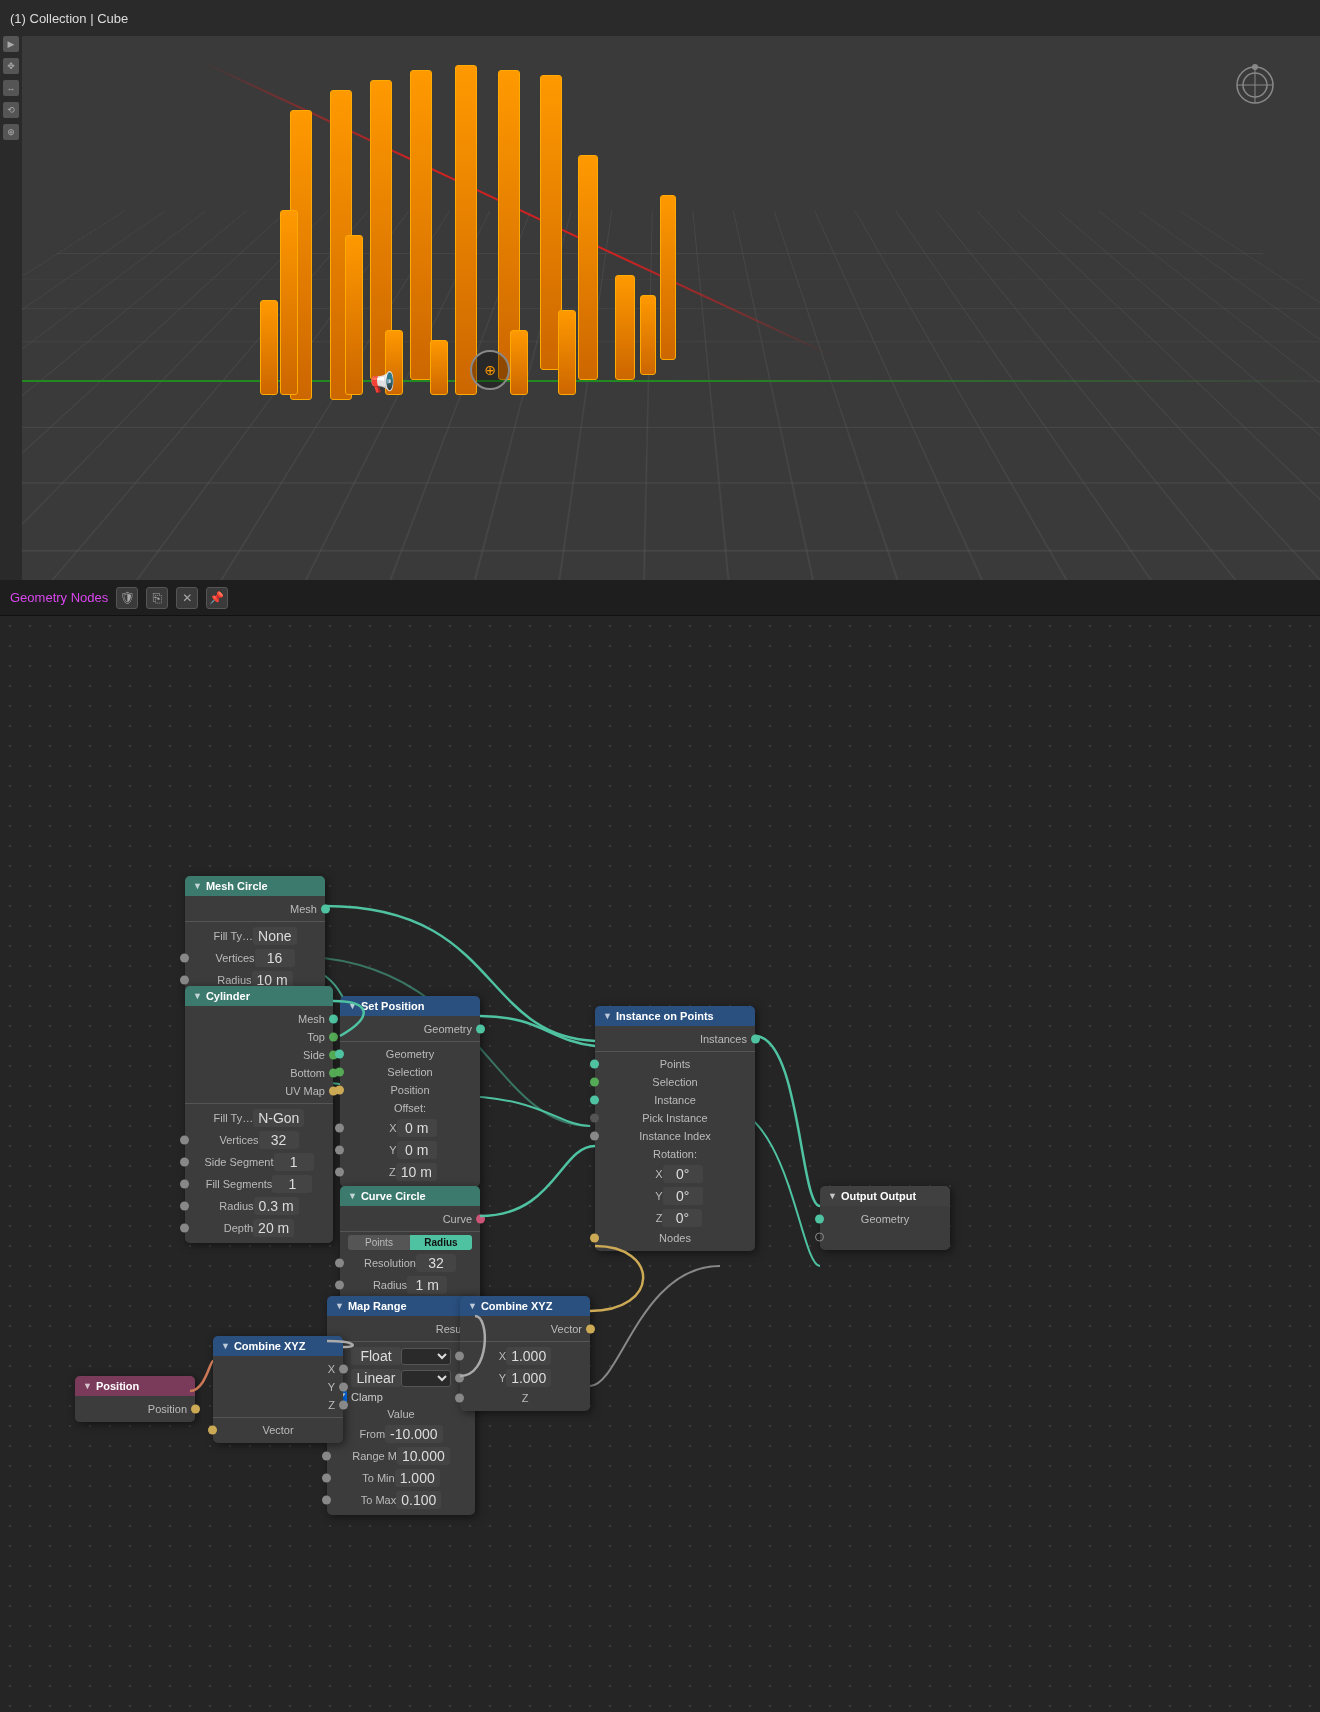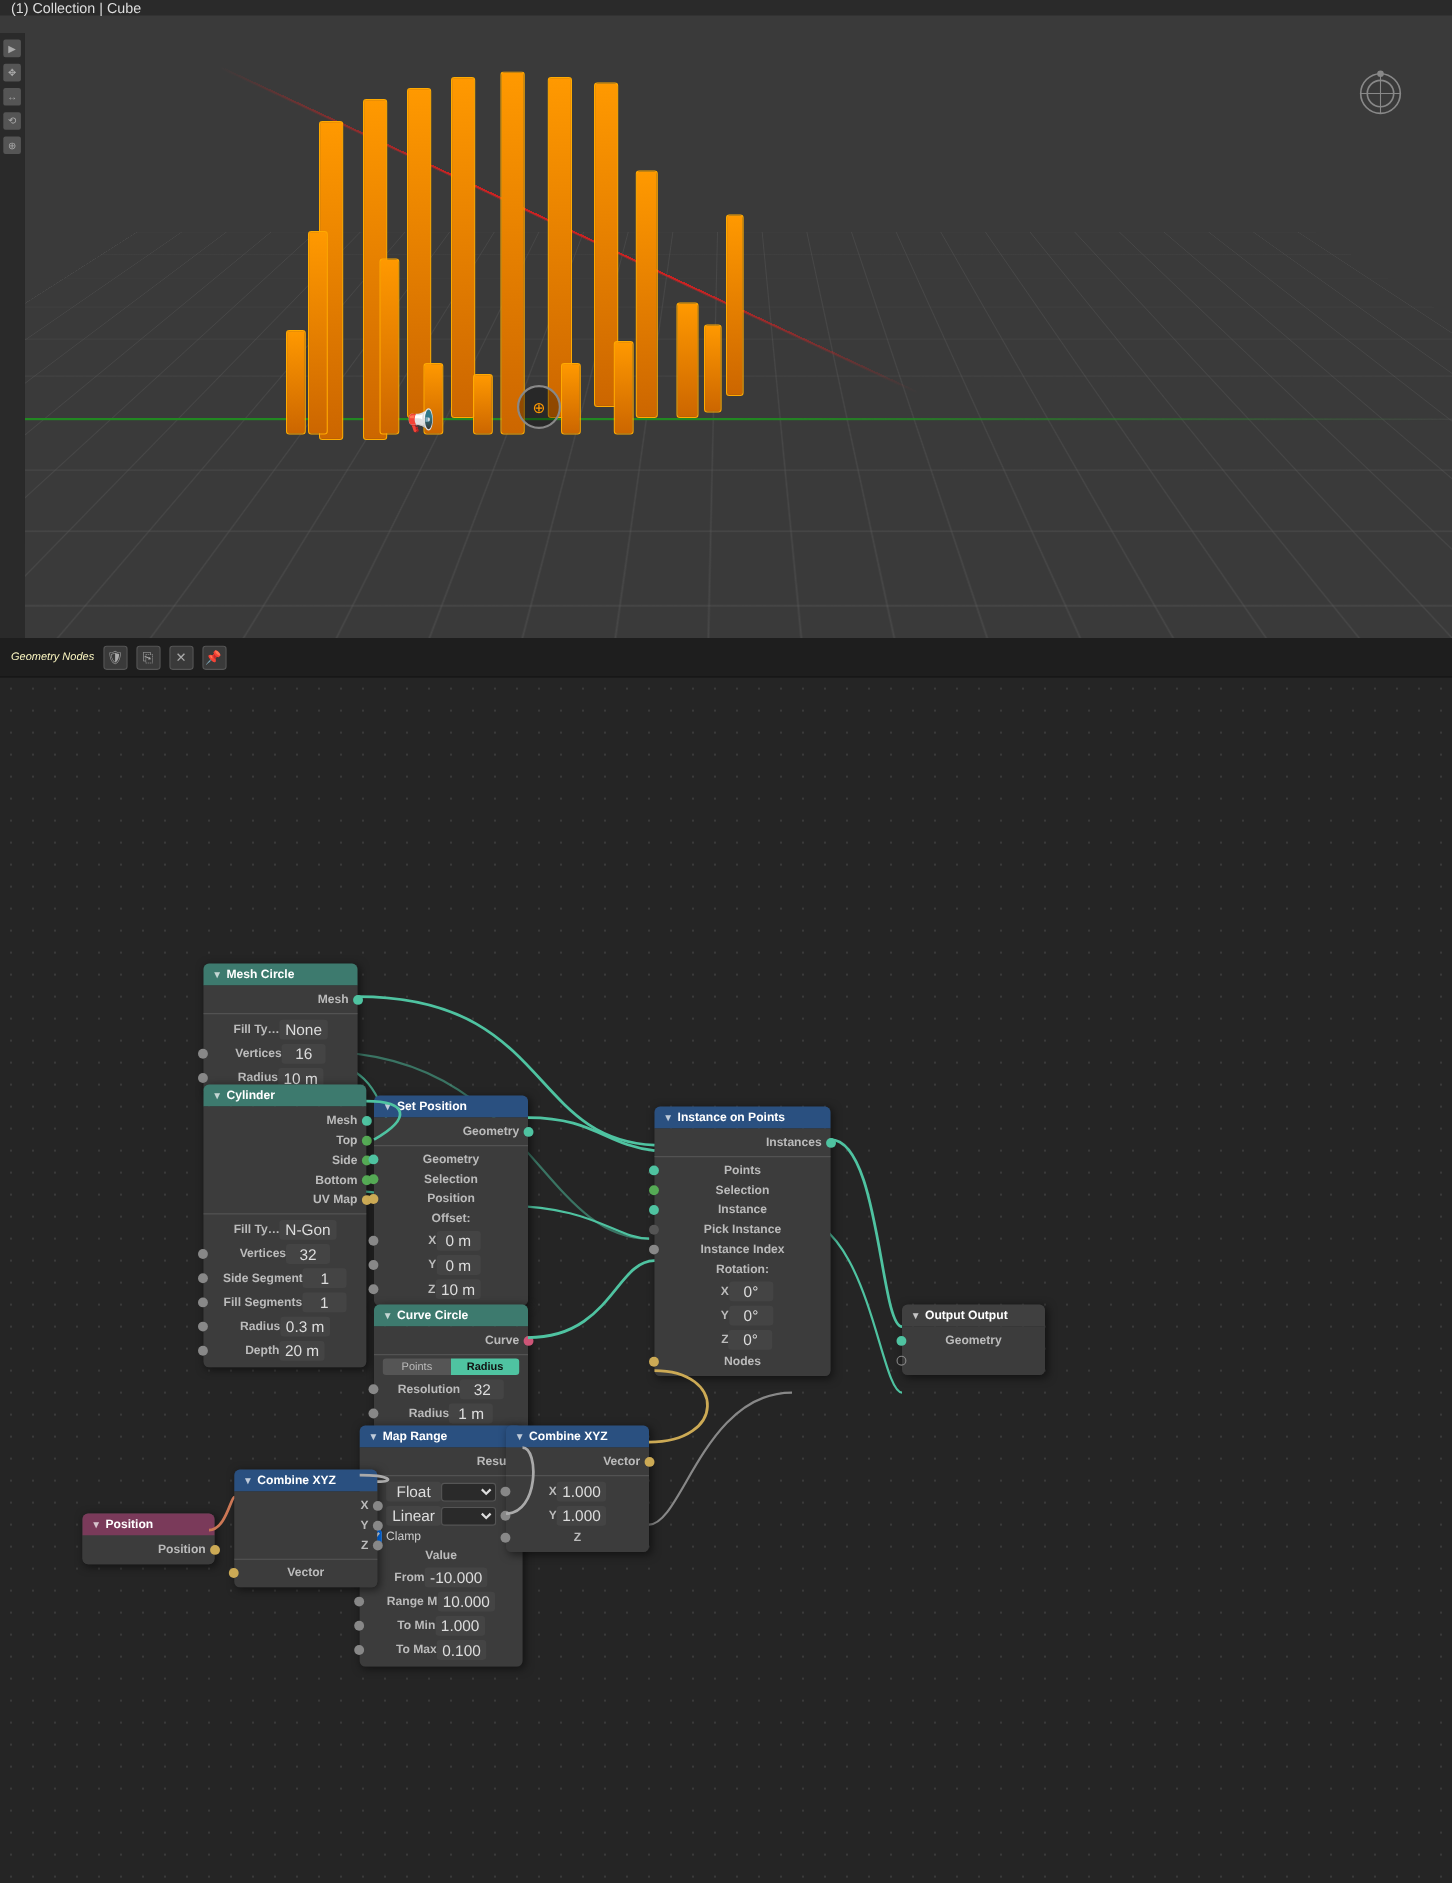--- a/index.html
+++ b/index.html
@@ -62,21 +62,21 @@
       border: 1.5px solid #ffaa00;
       border-radius: 3px;
     }
 
     
     #viewport-header {
       position: absolute;
       top: 0;
       left: 0;
       right: 0;
-      height: 14px;
+      height: 36px;
       background: #2a2a2a;
       display: flex;
       align-items: center;
       padding: 0 10px;
       z-index: 10;
       color: #ddd;
       font-size: 13px;
     }
 
     
@@ -119,23 +119,22 @@
       height: 36px;
       background: #1e1e1e;
       display: flex;
       align-items: center;
       padding: 0 10px;
       gap: 8px;
       border-bottom: 1px solid #111;
     }
 
     .header-title {
-      font-size: 10px;
-      color: #fef9c3;
-      font-style: italic;
+      font-size: 13px;
+      color: #d946ef;
     }
 
     .header-icon-btn {
       width: 22px;
       height: 22px;
       background: #3a3a3a;
       border: 1px solid #555;
       border-radius: 3px;
       display: flex;
       align-items: center;
@@ -238,21 +237,20 @@
       border-radius: 3px;
       color: #ddd;
       font-size: 11px;
       padding: 1px 4px;
       width: 70px;
     }
 
     .node-label {
       font-size: 11px;
       color: #bbb;
-      font-weight: bold;
     }
 
     .node-value {
       font-size: 14px;
       color: #ddd;
       background: #444;
       border-radius: 3px;
       padding: 1px 5px;
       min-width: 40px;
       text-align: center;

